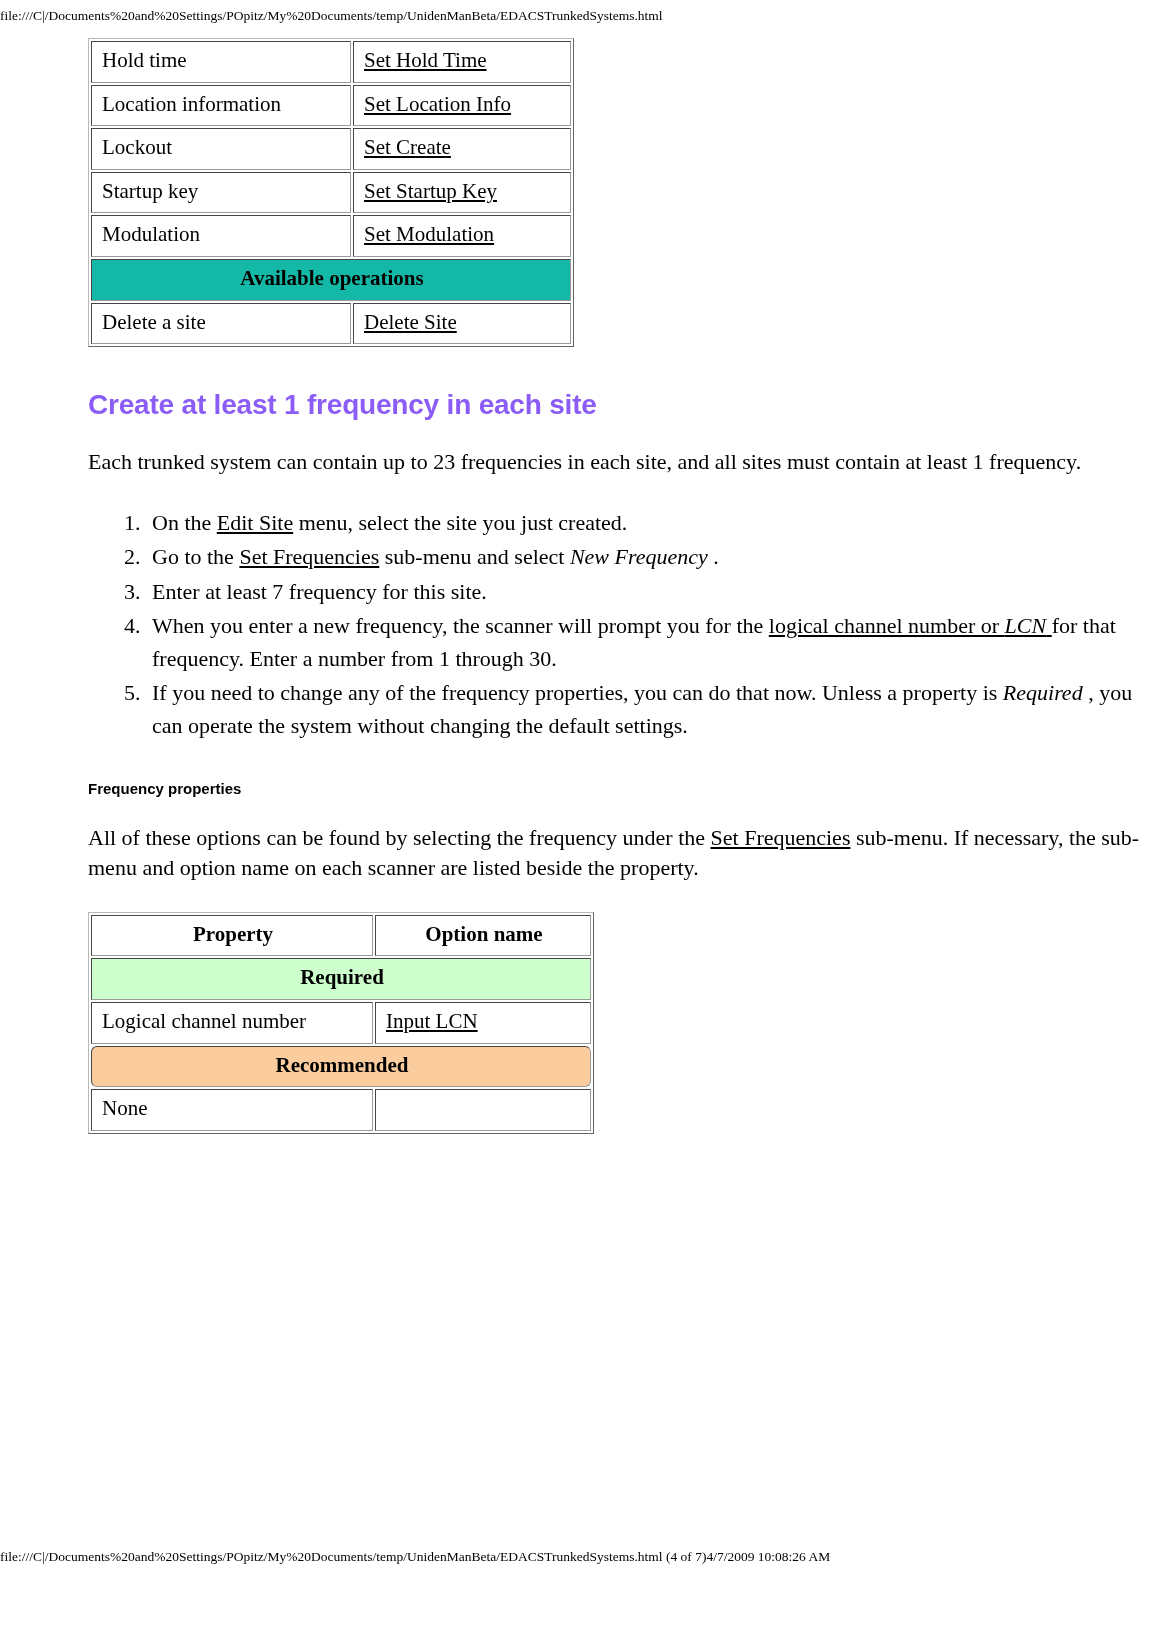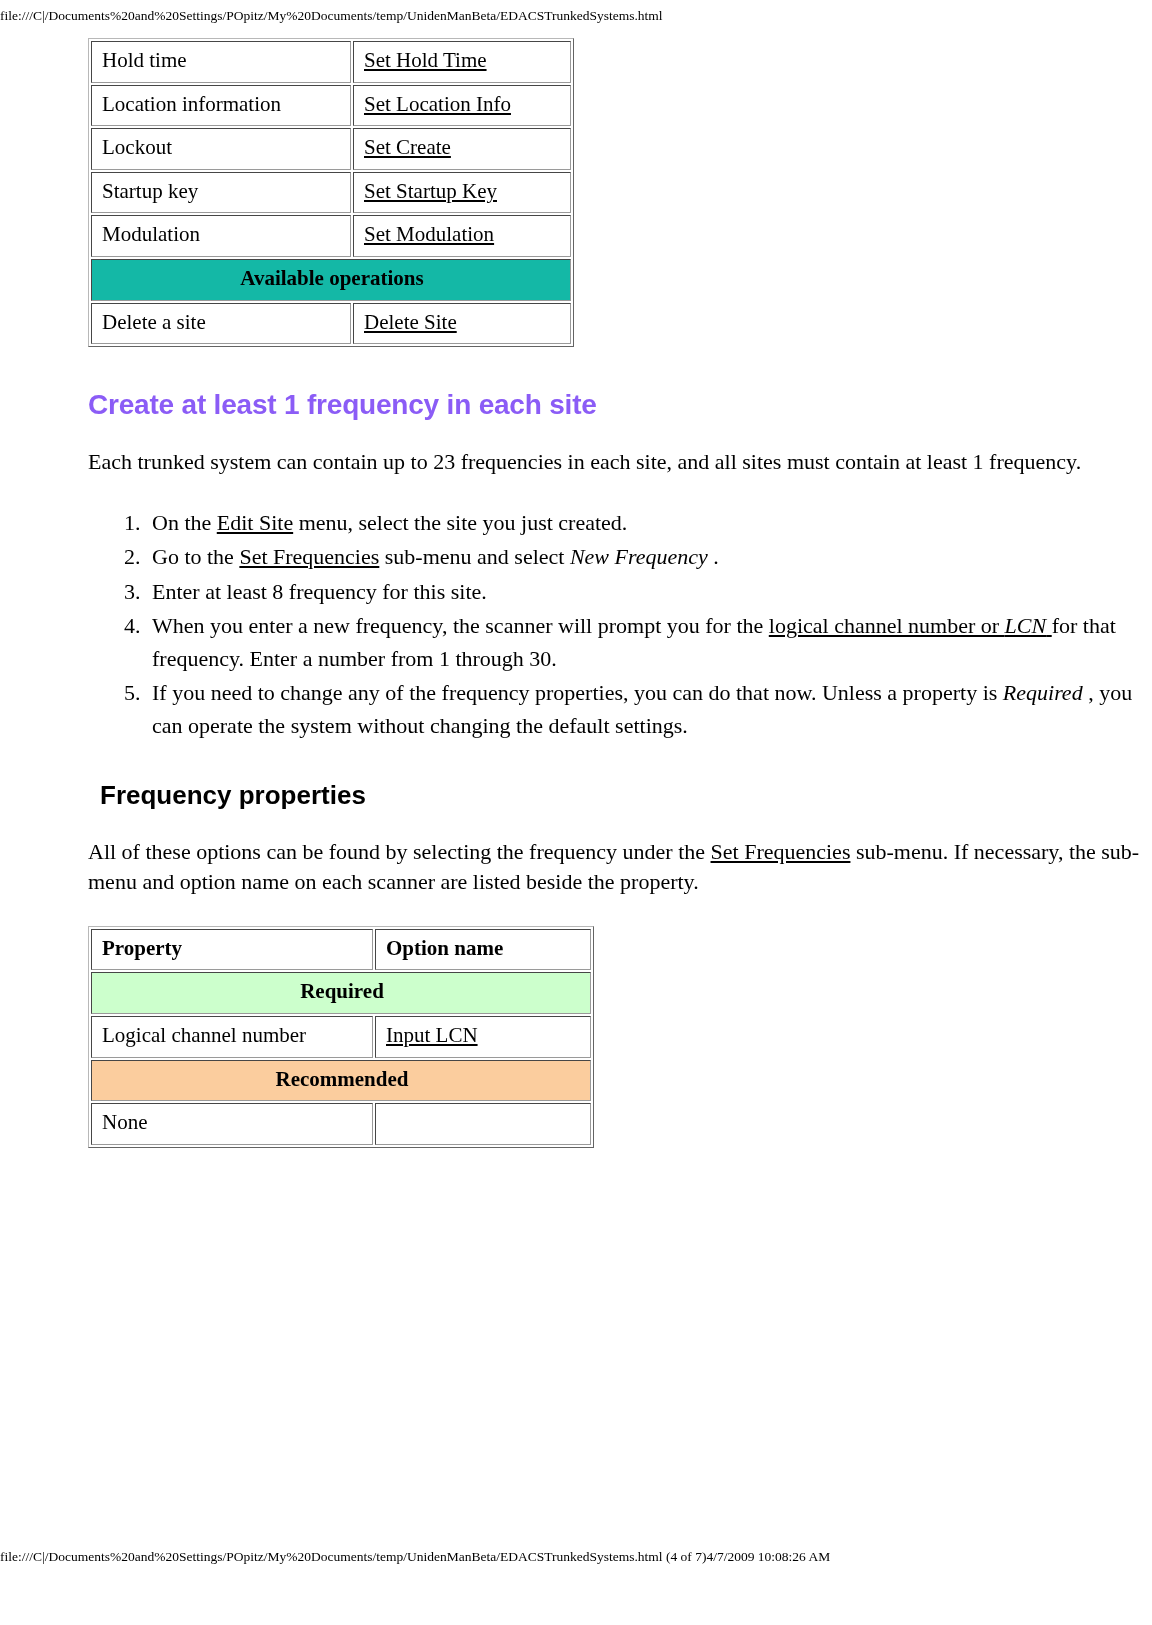--- a/index.html
+++ b/index.html
@@ -66,24 +66,24 @@
   td.label-cell { width: 240px; }
   td.link-cell  { width: 198px; }
 
   td.section-head {
     text-align: center;
     font-weight: bold;
     padding: 7px 6px 9px 6px;
   }
   td.section-head.purple { background: #14b8a6; }
   td.section-head.green  { background: #ccffcc; }
-  td.section-head.orange { background: #fbcd9e; }
+  td.section-head.orange { background: #fbcd9e; border-radius: 6px; }
 
   td.col-head {
-    text-align: left;
+    text-align: center;
     font-weight: bold;
     padding: 8px 6px 10px 6px;
   }
 
   a.wlink {
     color: #000000;
     text-decoration: underline;
   }
   .ital { font-style: italic; }
 
@@ -91,23 +91,23 @@
   h1.sec {
     font-family: "Liberation Sans", "DejaVu Sans", sans-serif;
     font-size: 28px;
     font-weight: bold;
     letter-spacing: -0.2px;
     margin: 42px 0 0 0;
     color: #8b5cf6;
   }
   h2.sub {
     font-family: "Liberation Sans", "DejaVu Sans", sans-serif;
-    font-size: 26px;
-    font-weight: bold;
-    margin: 38px 0 0 12px;
+    font-size: 15px;
+    font-weight: bold;
+    margin: 38px 0 0 0;
     color: #000;
   }
 
   p.body {
     font-size: 22px;
     line-height: 1.33;
     margin: 26px 0 0 0;
     width: 1064px;
   }
 
@@ -186,21 +186,21 @@
     <p class="body">Each trunked system can contain up to 23 frequencies in each site, and all sites must contain at least 1 frequency.</p>
 
     <ol class="steps">
       <li>
         <span>On the </span><a class="wlink" href="#">Edit Site</a><span> menu, select the site you just created.</span>
       </li>
       <li>
         <span>Go to the </span><a class="wlink" href="#">Set Frequencies</a><span> sub-menu and select </span><span class="ital">New Frequency</span><span> .</span>
       </li>
       <li>
-        <span>Enter at least 8 frequency for this site.</span>
+        <span>Enter at least 7 frequency for this site.</span>
       </li>
       <li>
         <span>When you enter a new frequency, the scanner will prompt you for the </span><a class="wlink" href="#"><span>logical channel number or </span><span class="ital">LCN</span><span> </span></a><span> for that frequency. Enter a number from 1 through 30.</span>
       </li>
       <li>
         <span>If you need to change any of the frequency properties, you can do that now. Unless a property is </span><span class="ital">Required</span><span> , you can operate the system without changing the default settings.</span>
       </li>
     </ol>
 
     <h2 class="sub">Frequency properties</h2>

